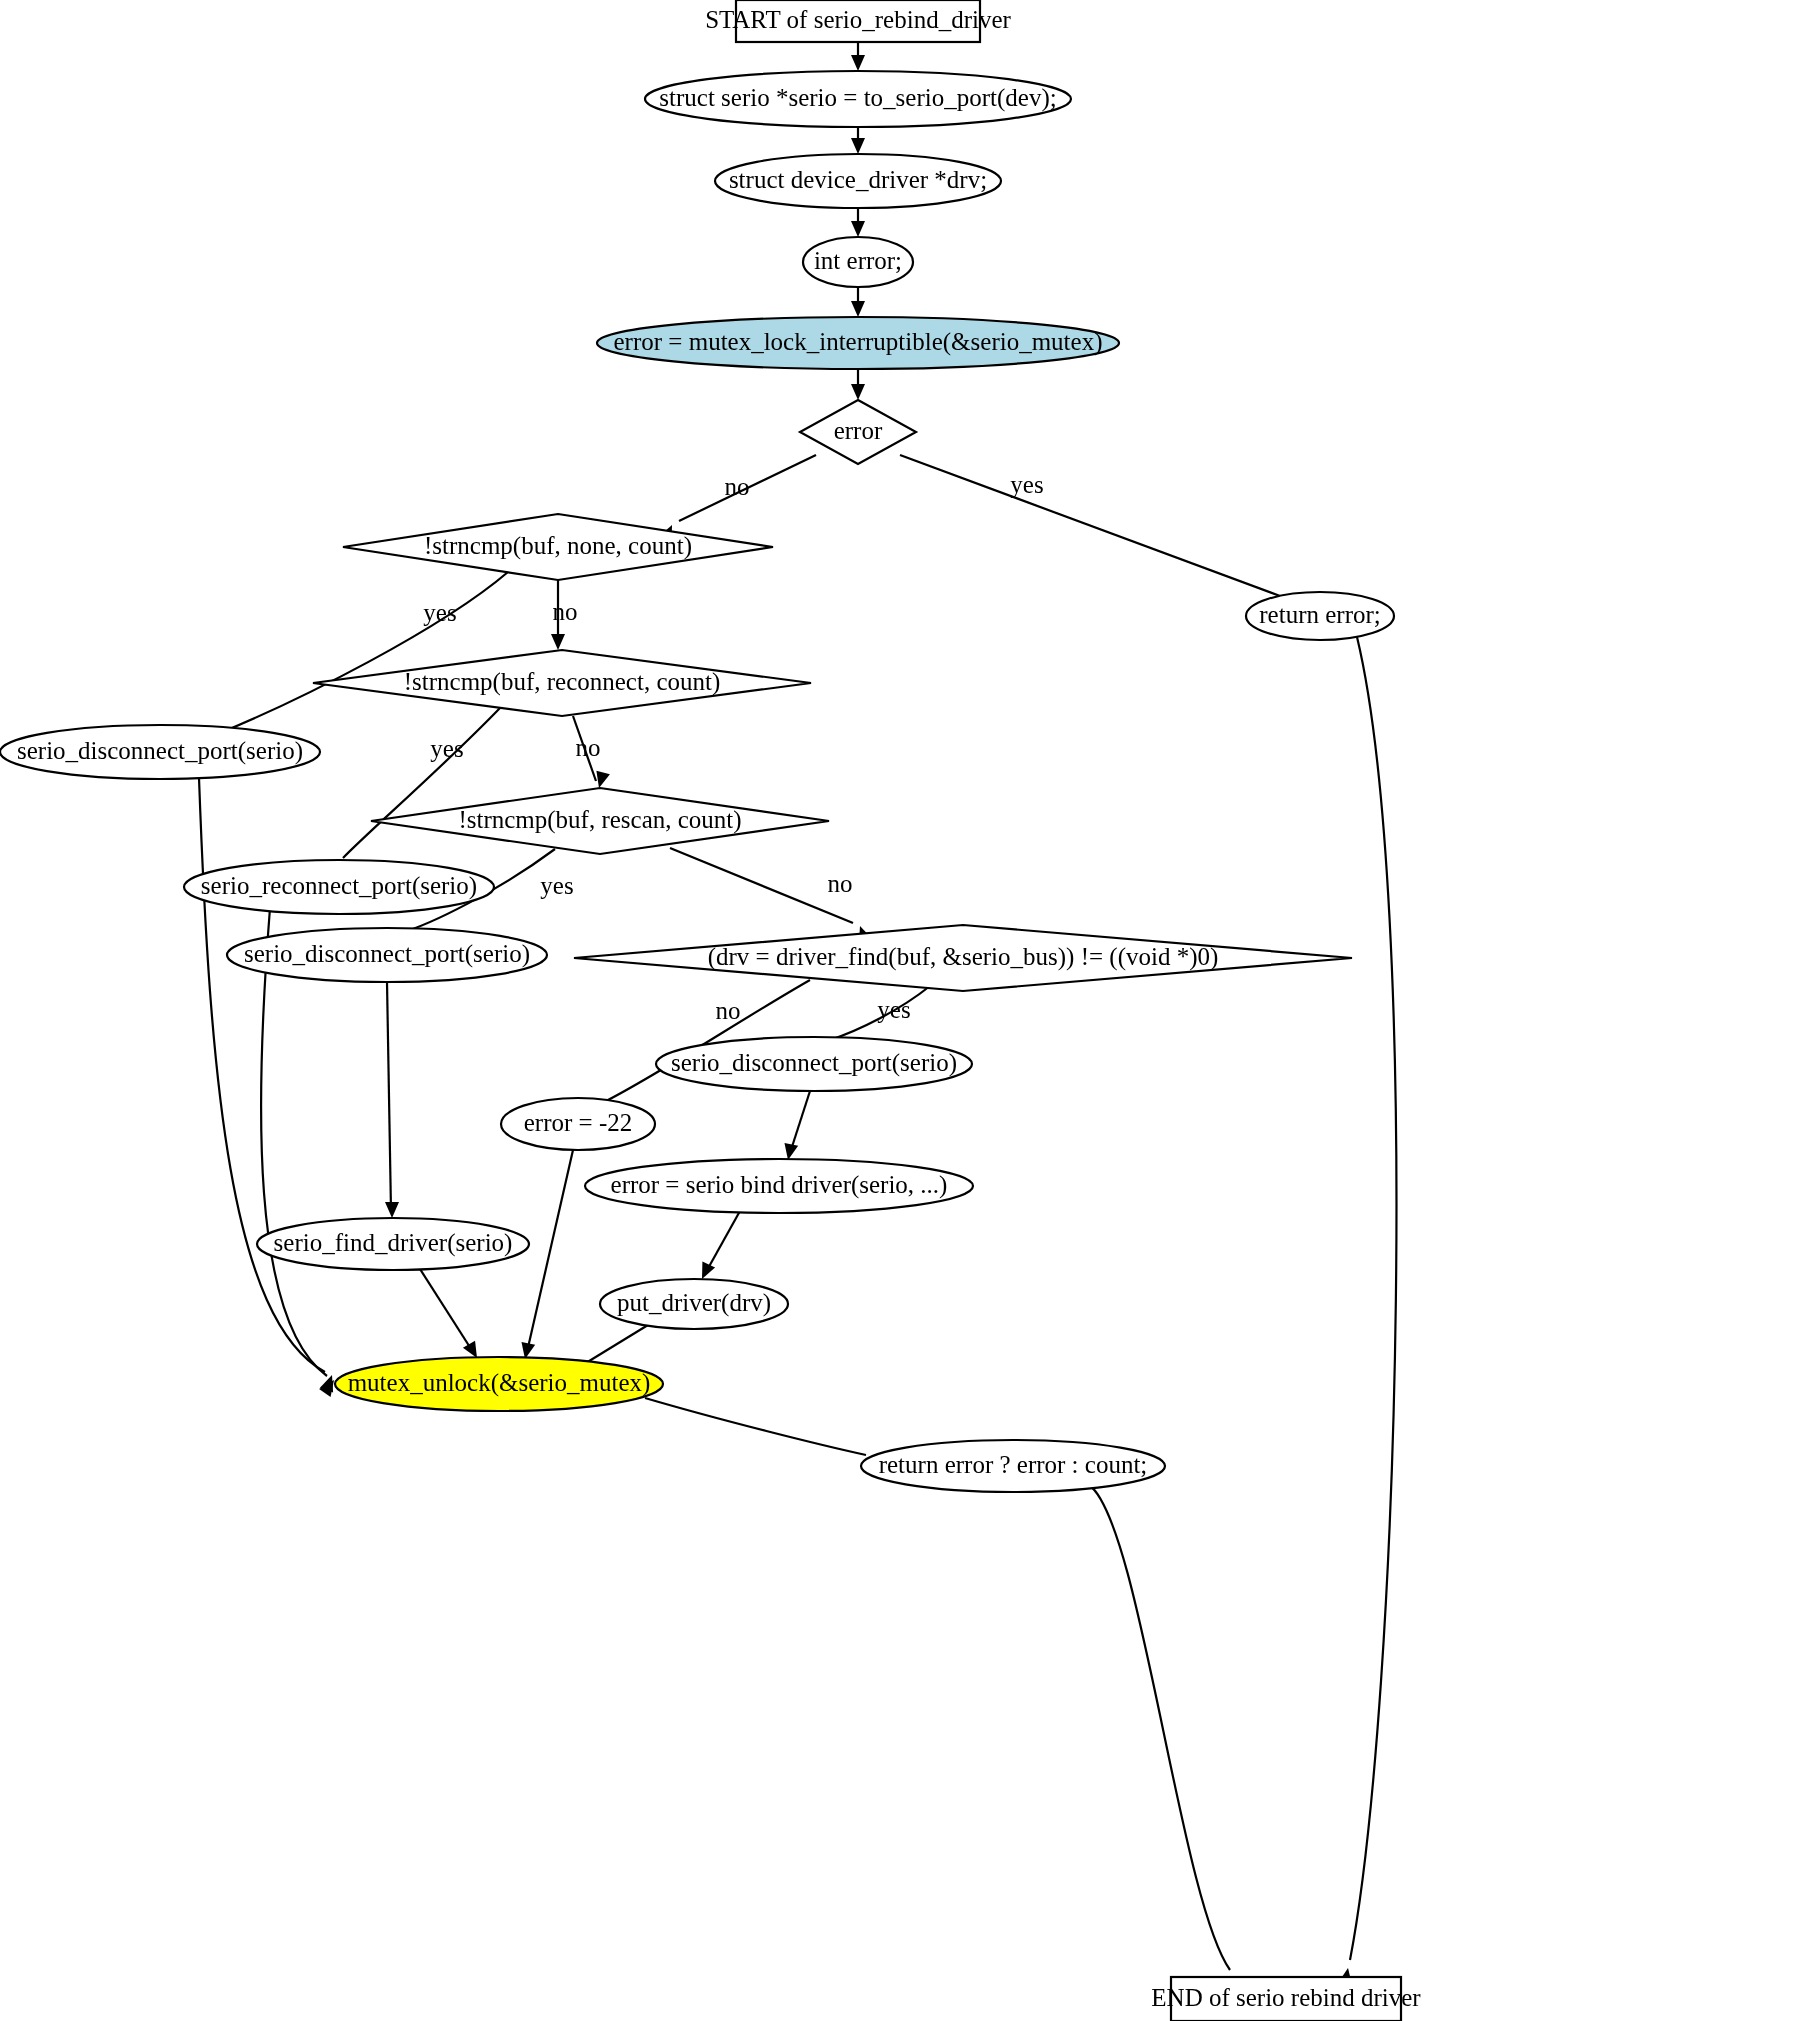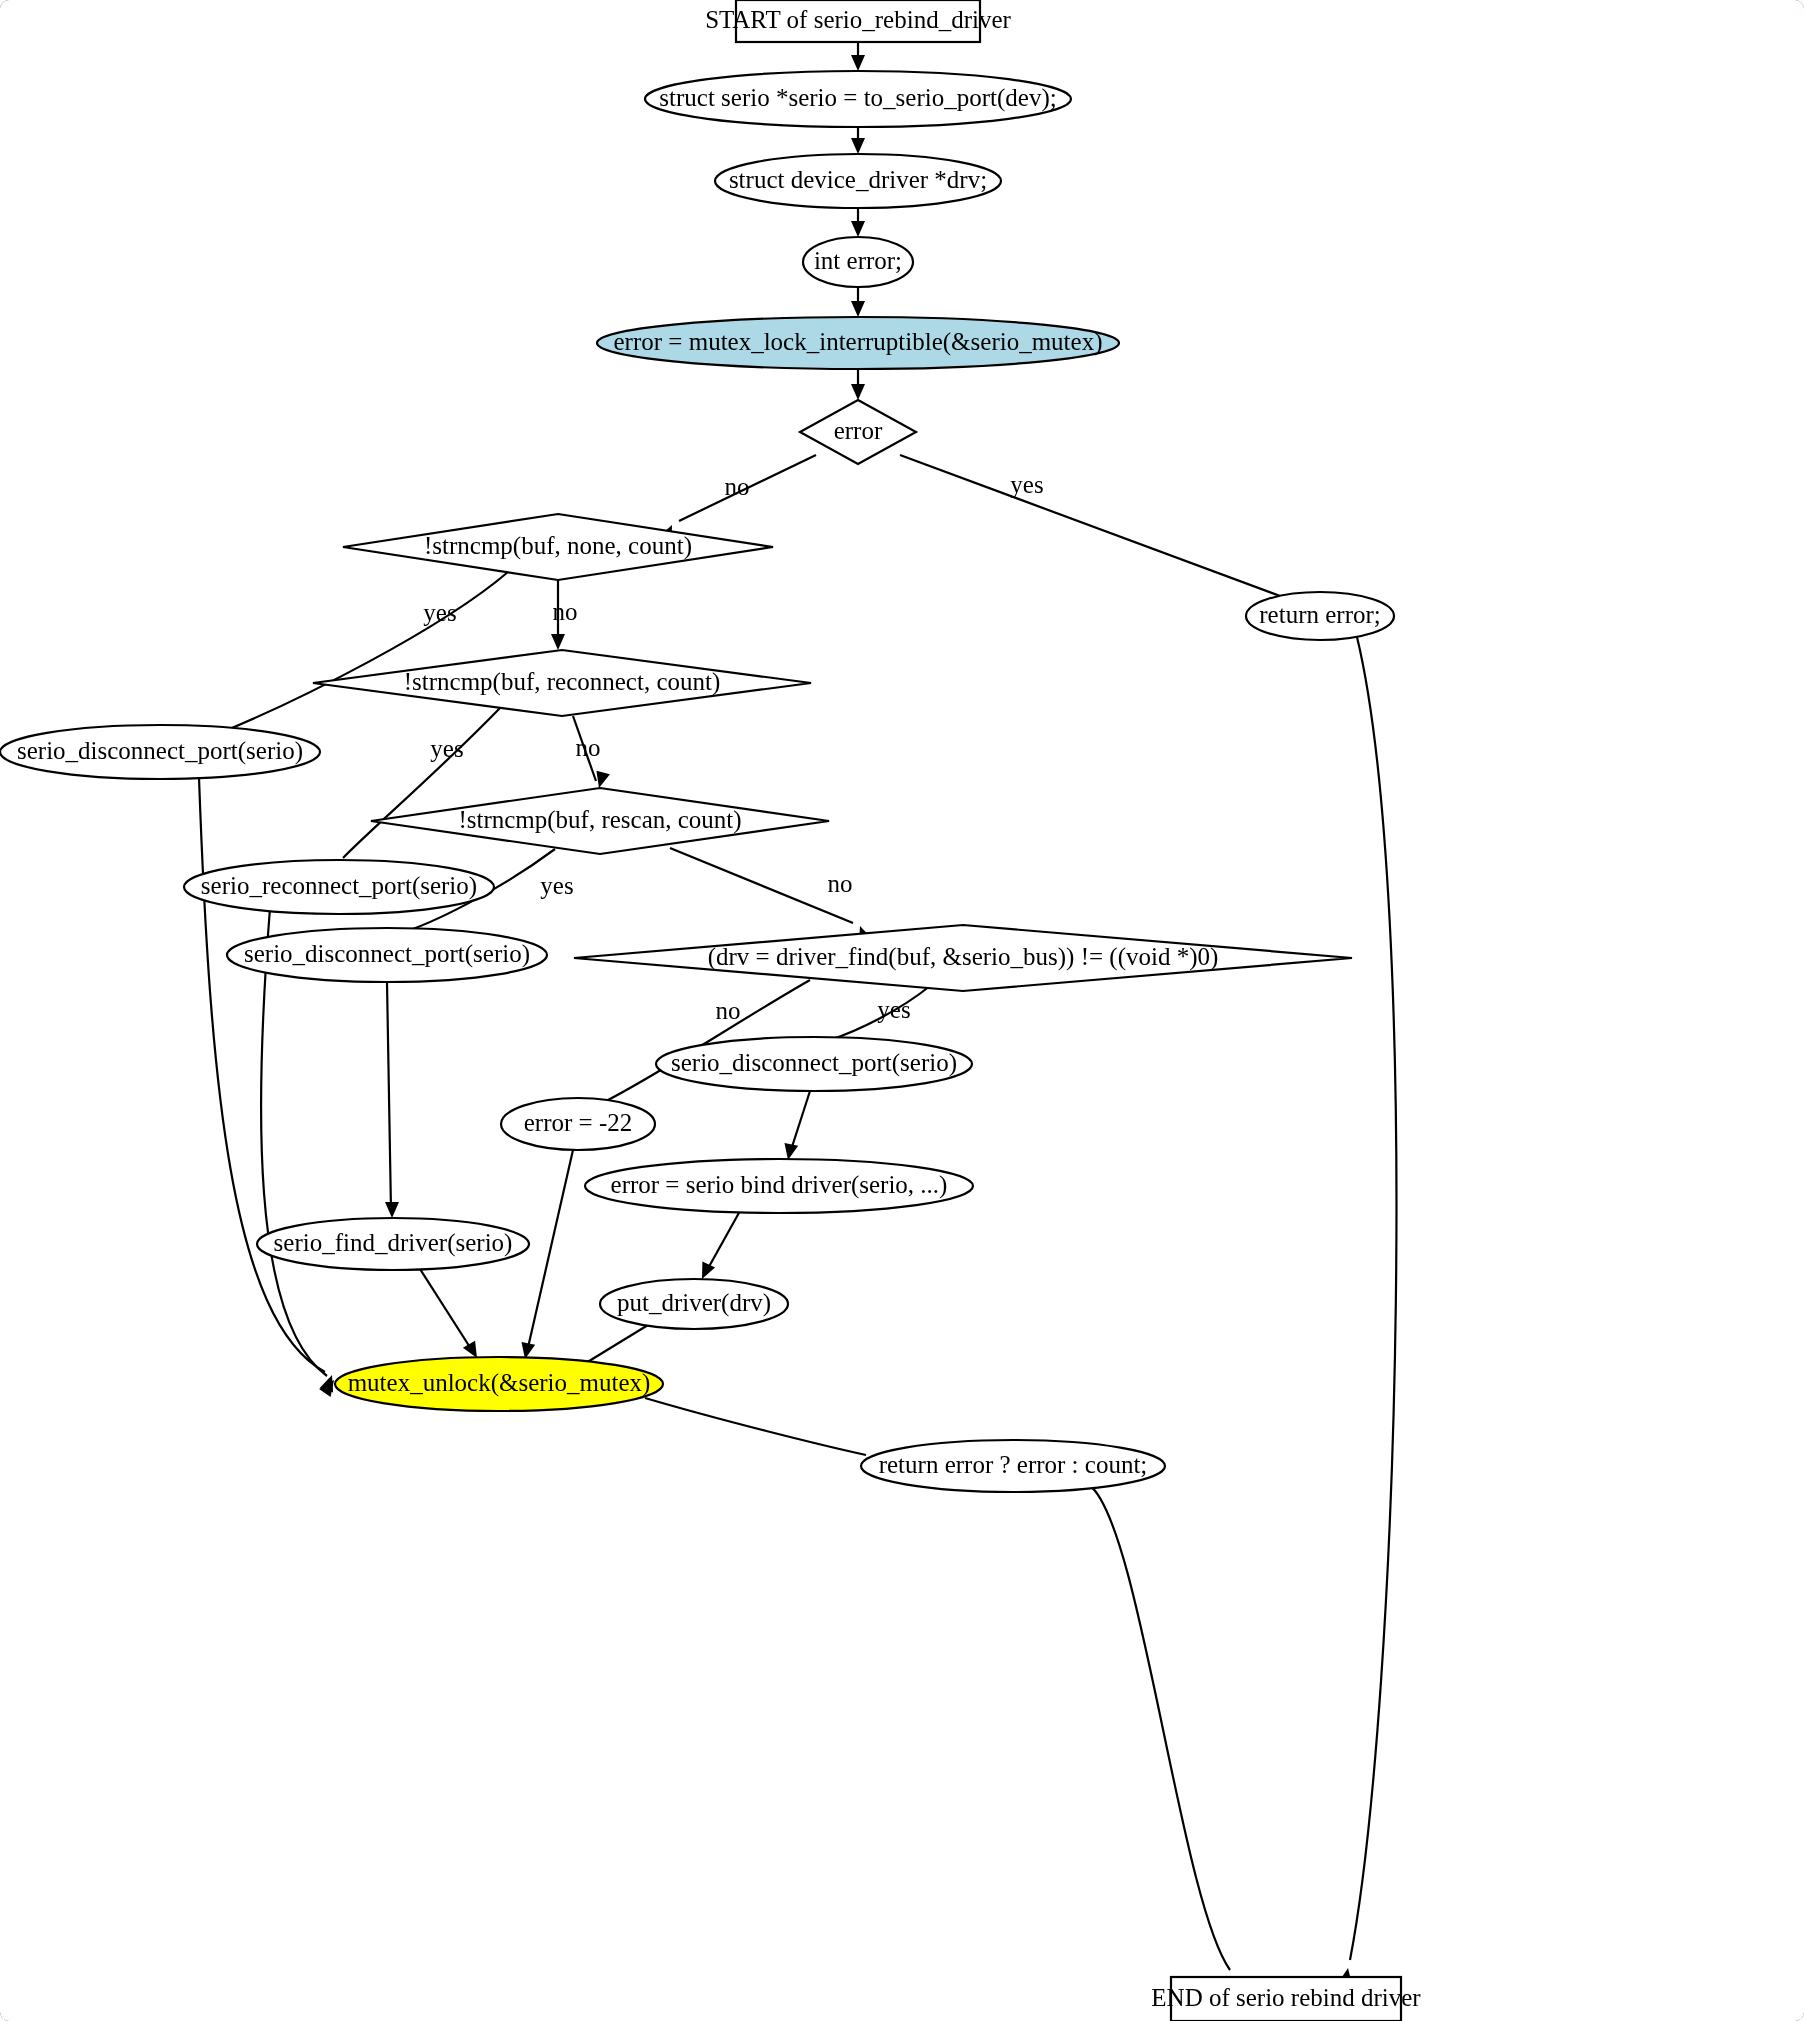--- a/index.html
+++ b/index.html
@@ -6,21 +6,20 @@
     margin: 0;
     padding: 0;
     background: #ffffff;
   }
   #canvas-wrap {
     position: relative;
     width: 1804px;
     height: 2021px;
     background: #701a75;
     overflow: hidden;
-    border-radius: 9px;
   }
   svg#flow {
     display: block;
     width: 1804px;
     height: 2021px;
     background: #ffffff;
   }
   .node-shape {
     fill: #ffffff;
     stroke: #000000;

